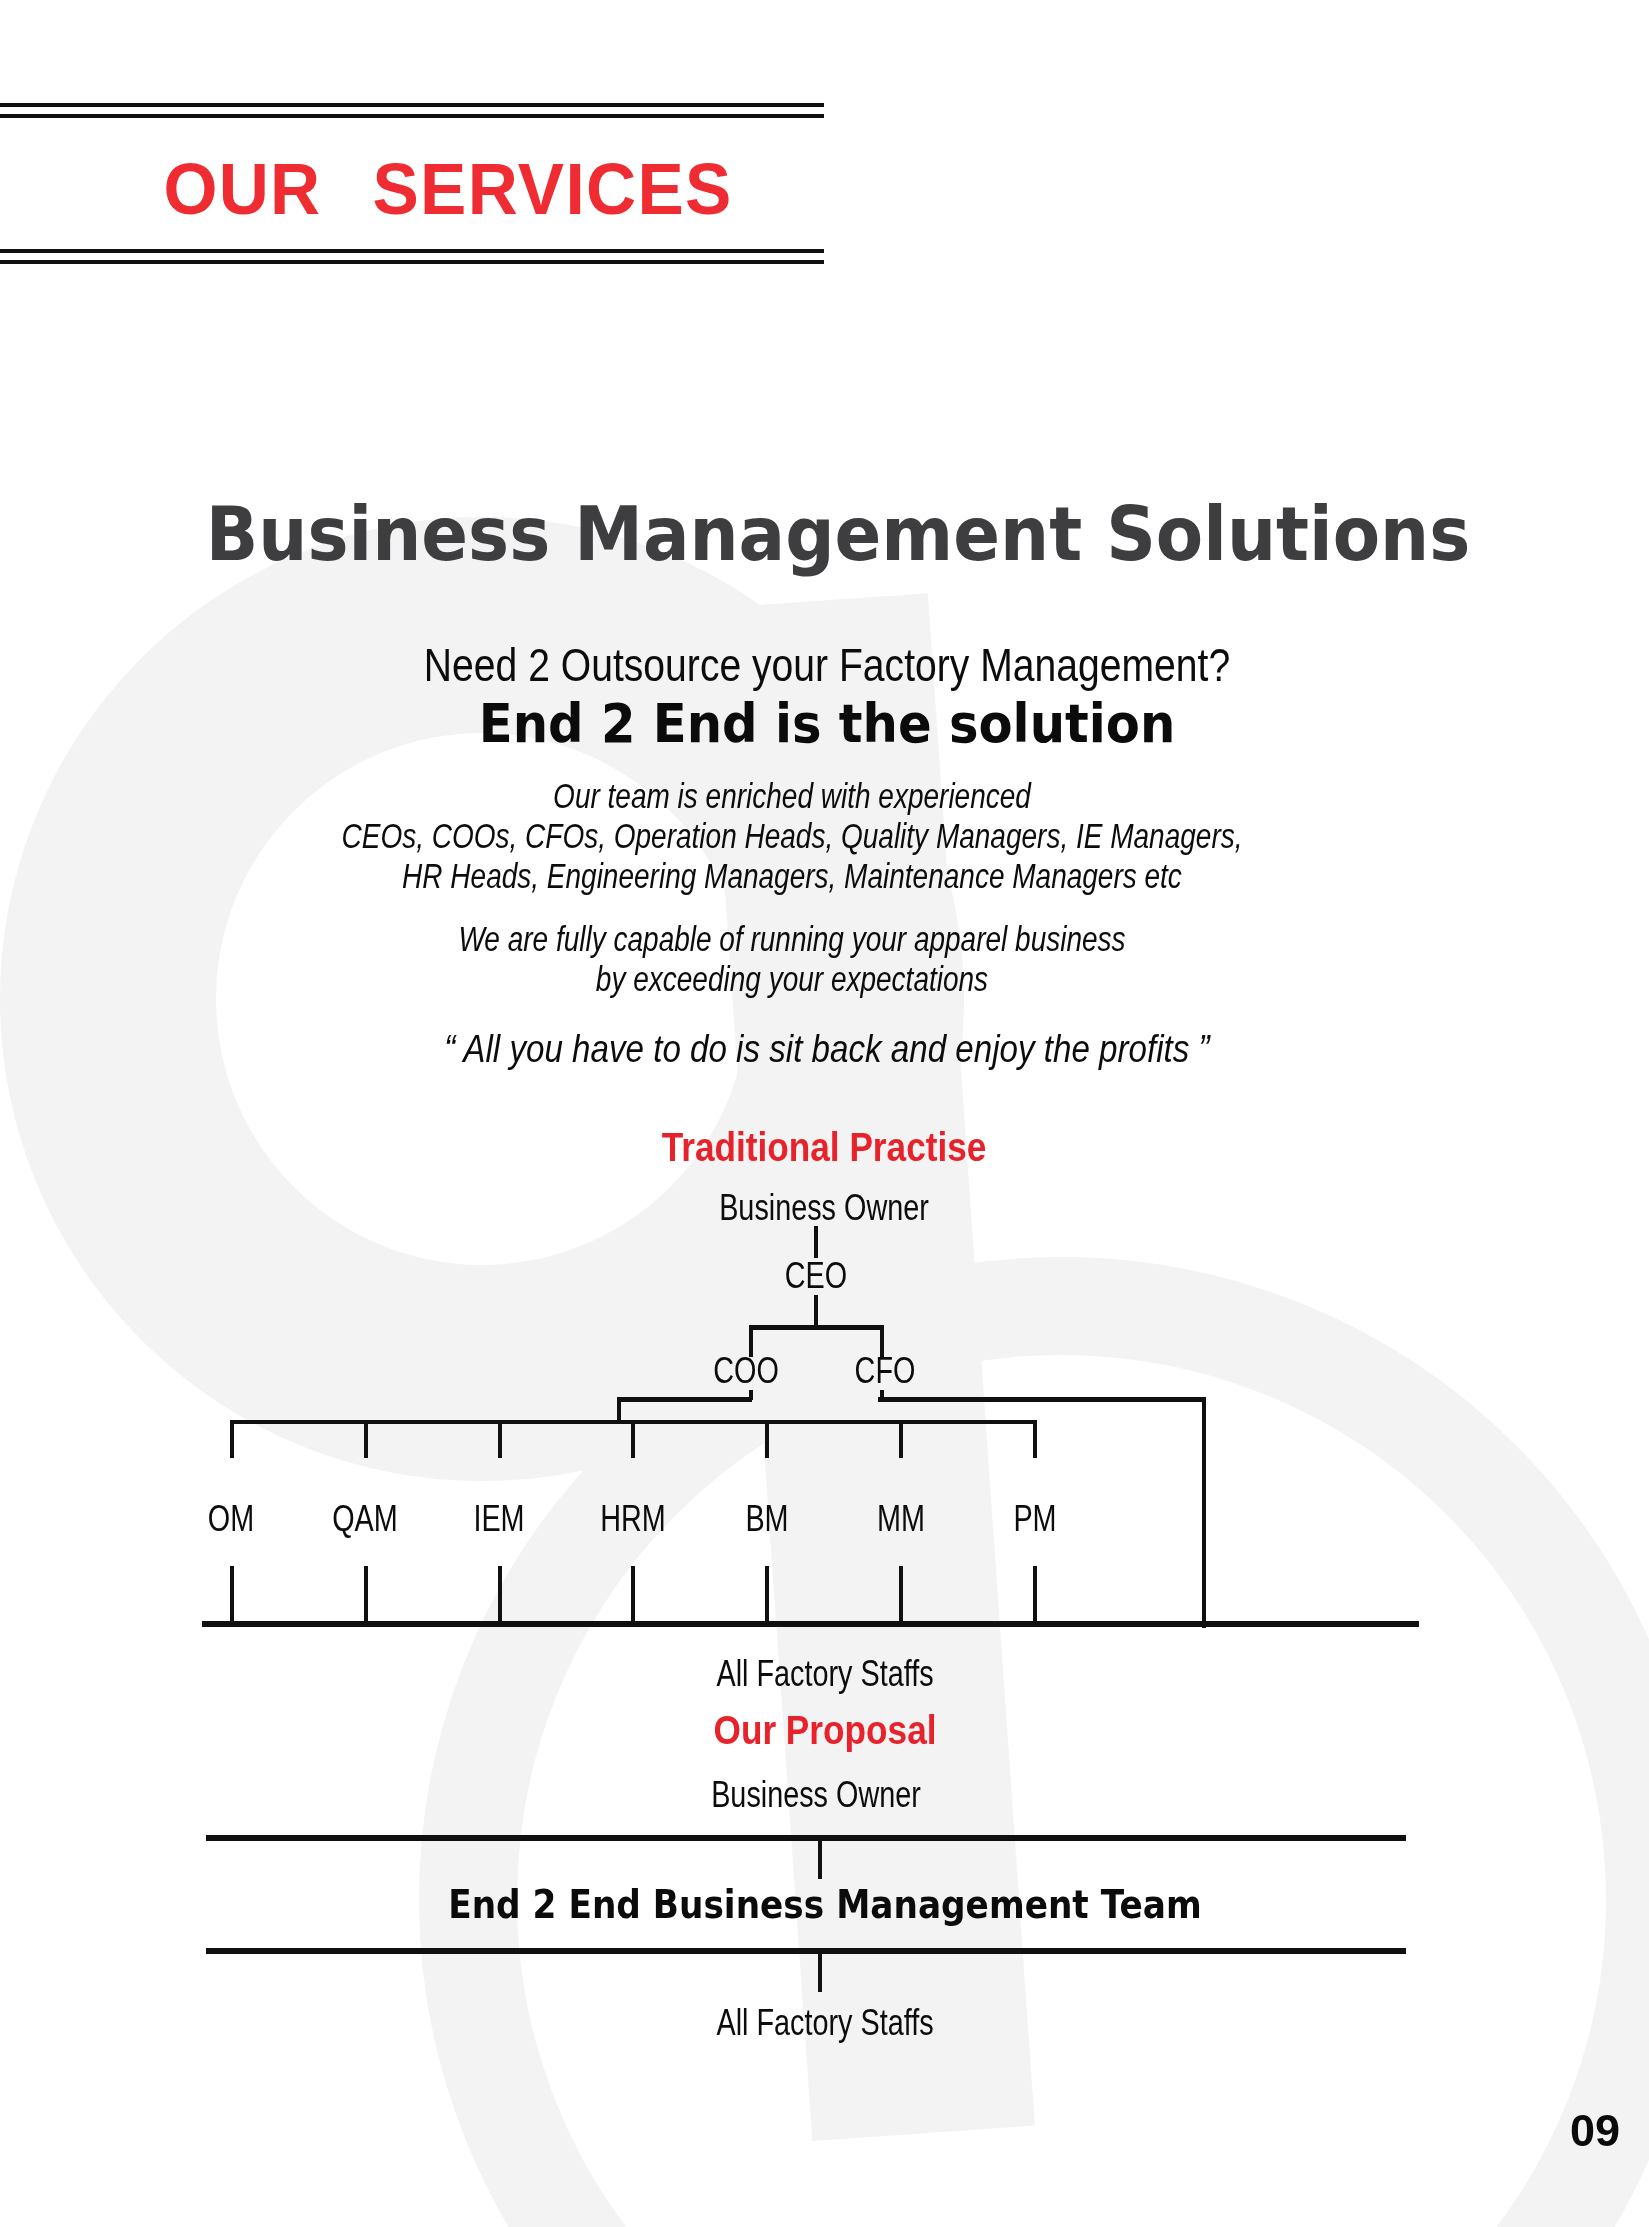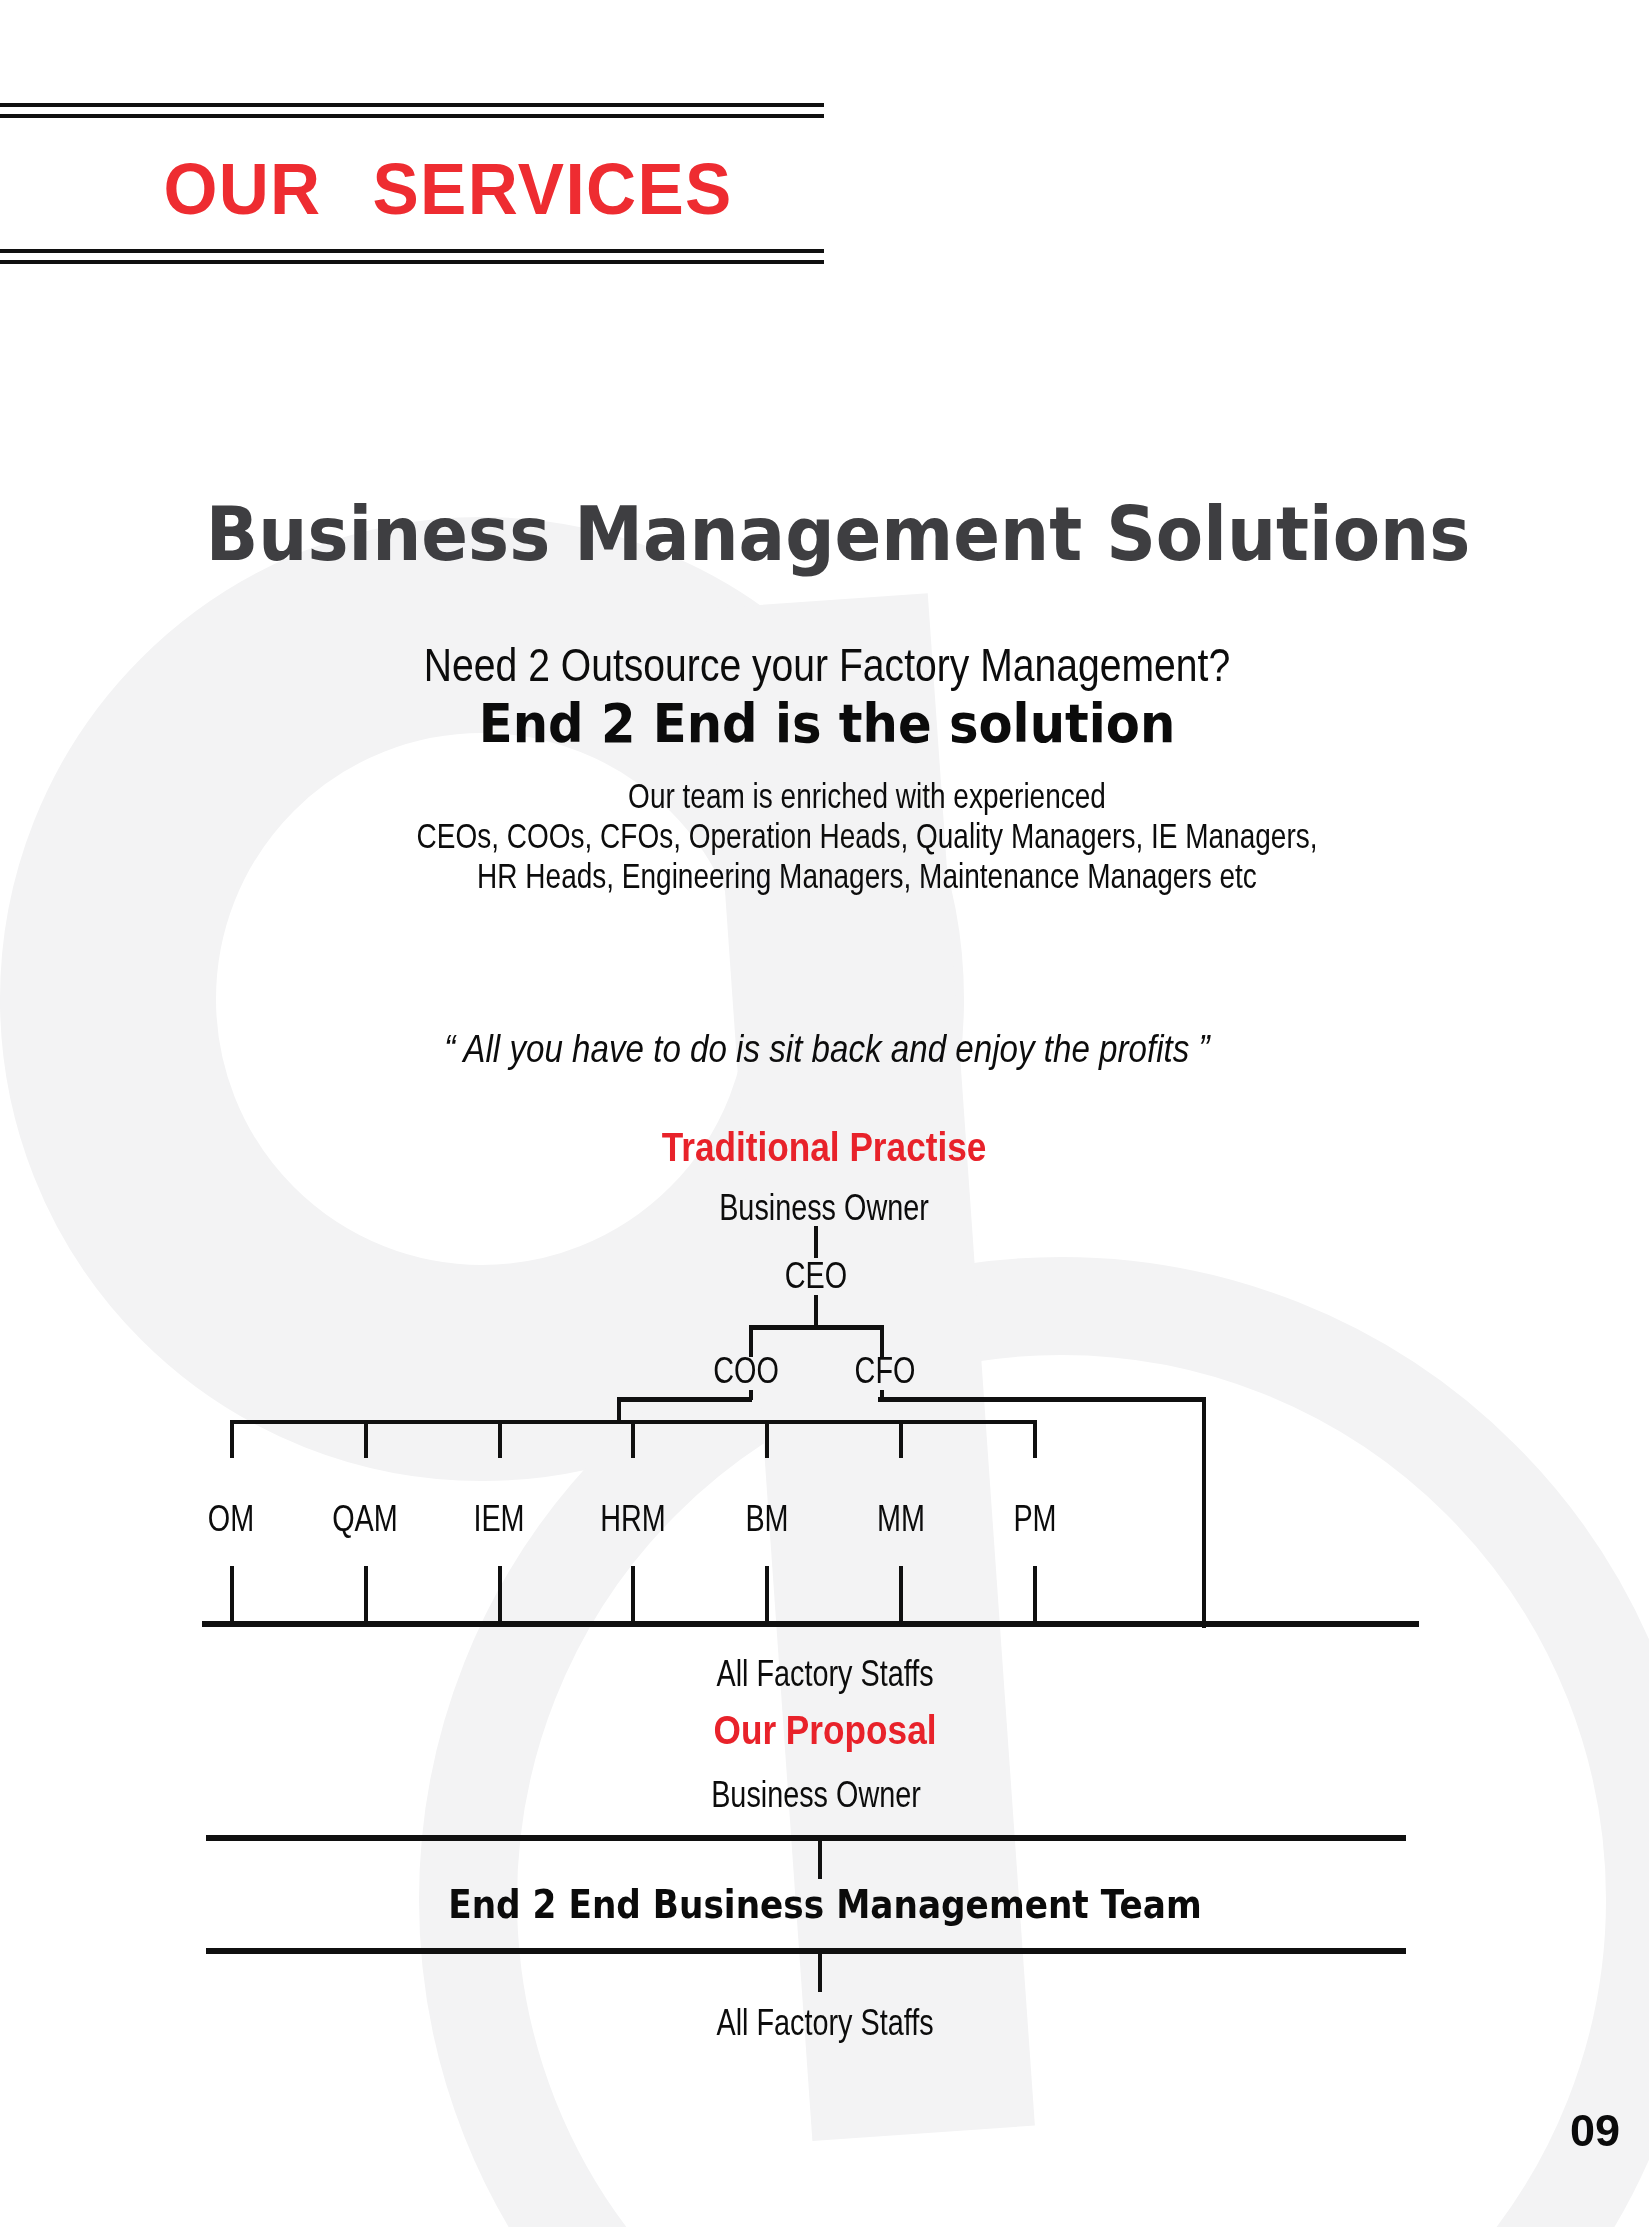--- a/index.html
+++ b/index.html
@@ -21,21 +21,21 @@
   }
   
   .ctr { position:absolute; white-space:nowrap; transform:translate(-50%,-50%); }
   .cond   { transform:translate(-50%,-50%) scaleX(0.80); }
   .cond85 { transform:translate(-50%,-50%) scaleX(0.85); }
   .cond92 { transform:translate(-50%,-50%) scaleX(0.92); }
   .cond88 { transform:translate(-50%,-50%) scaleX(0.88); }
   .h1 { font-size:75px; font-weight:bold; color:#3E3E41; font-family:"DejaVu Sans", sans-serif; }
   .sub1 { font-size:46px; color:#0c0c0c; }
   .sub2 { font-size:54px; font-weight:bold; color:#0b0b0b; font-family:"DejaVu Sans", sans-serif; }
-  .stack { position:absolute; left:867px; transform:translateX(-50%); text-align:center; }
+  .stack { position:absolute; left:792px; transform:translateX(-50%); text-align:center;font-style:italic; }
   .stack span { display:block; white-space:nowrap; transform:scaleX(0.80); transform-origin:50% 50%; font-size:35px; line-height:40px; color:#0c0c0c; }
   .quote { font-size:39px; font-style:italic; color:#0c0c0c; }
   .section-title { font-size:40px; font-weight:bold; color:#E8222A; }
   .node { font-size:36px; color:#0c0c0c; }
   .team { font-size:39px; font-weight:bold; color:#0b0b0b; font-family:"DejaVu Sans", sans-serif; }
   
   .ln { position:absolute; background:#101010; }
   .page-number { position:absolute; left:1595px; top:2131px; transform:translate(-50%,-50%); font-size:45px; font-weight:bold; color:#0b0b0b; }
 </style>
 </head>
@@ -57,20 +57,24 @@
 
   <div class="ctr cond85 sub1" style="left:827px; top:665px;">Need 2 Outsource your Factory Management?</div>
   <div class="ctr cond92 sub2" style="left:827px; top:723px;">End 2 End is the solution</div>
 
   <div class="stack" style="top:776px;">
     <span>Our team is enriched with experienced</span>
     <span>CEOs, COOs, CFOs, Operation Heads, Quality Managers, IE Managers,</span>
     <span>HR Heads, Engineering Managers, Maintenance Managers etc</span>
   </div>
 
+  <div class="stack" style="top:919px;">
+    <span>We are fully capable of running your apparel business</span>
+    <span>by exceeding your expectations</span>
+  </div>
 
   <div class="ctr cond85 quote" style="left:827px; top:1049px;">“ All you have to do is sit back and enjoy the profits ”</div>
 
   <div class="ctr cond88 section-title" style="left:824px; top:1147px;">Traditional Practise</div>
 
   <div class="ctr cond node" style="left:824px; top:1208px;">Business Owner</div>
   <div class="ln" style="left:814px; top:1226px; width:3.5px; height:32px;"></div>
 
   <div class="ctr cond node" style="left:816px; top:1276px;">CEO</div>
   <div class="ln" style="left:814px; top:1295px; width:3.5px; height:31px;"></div>

